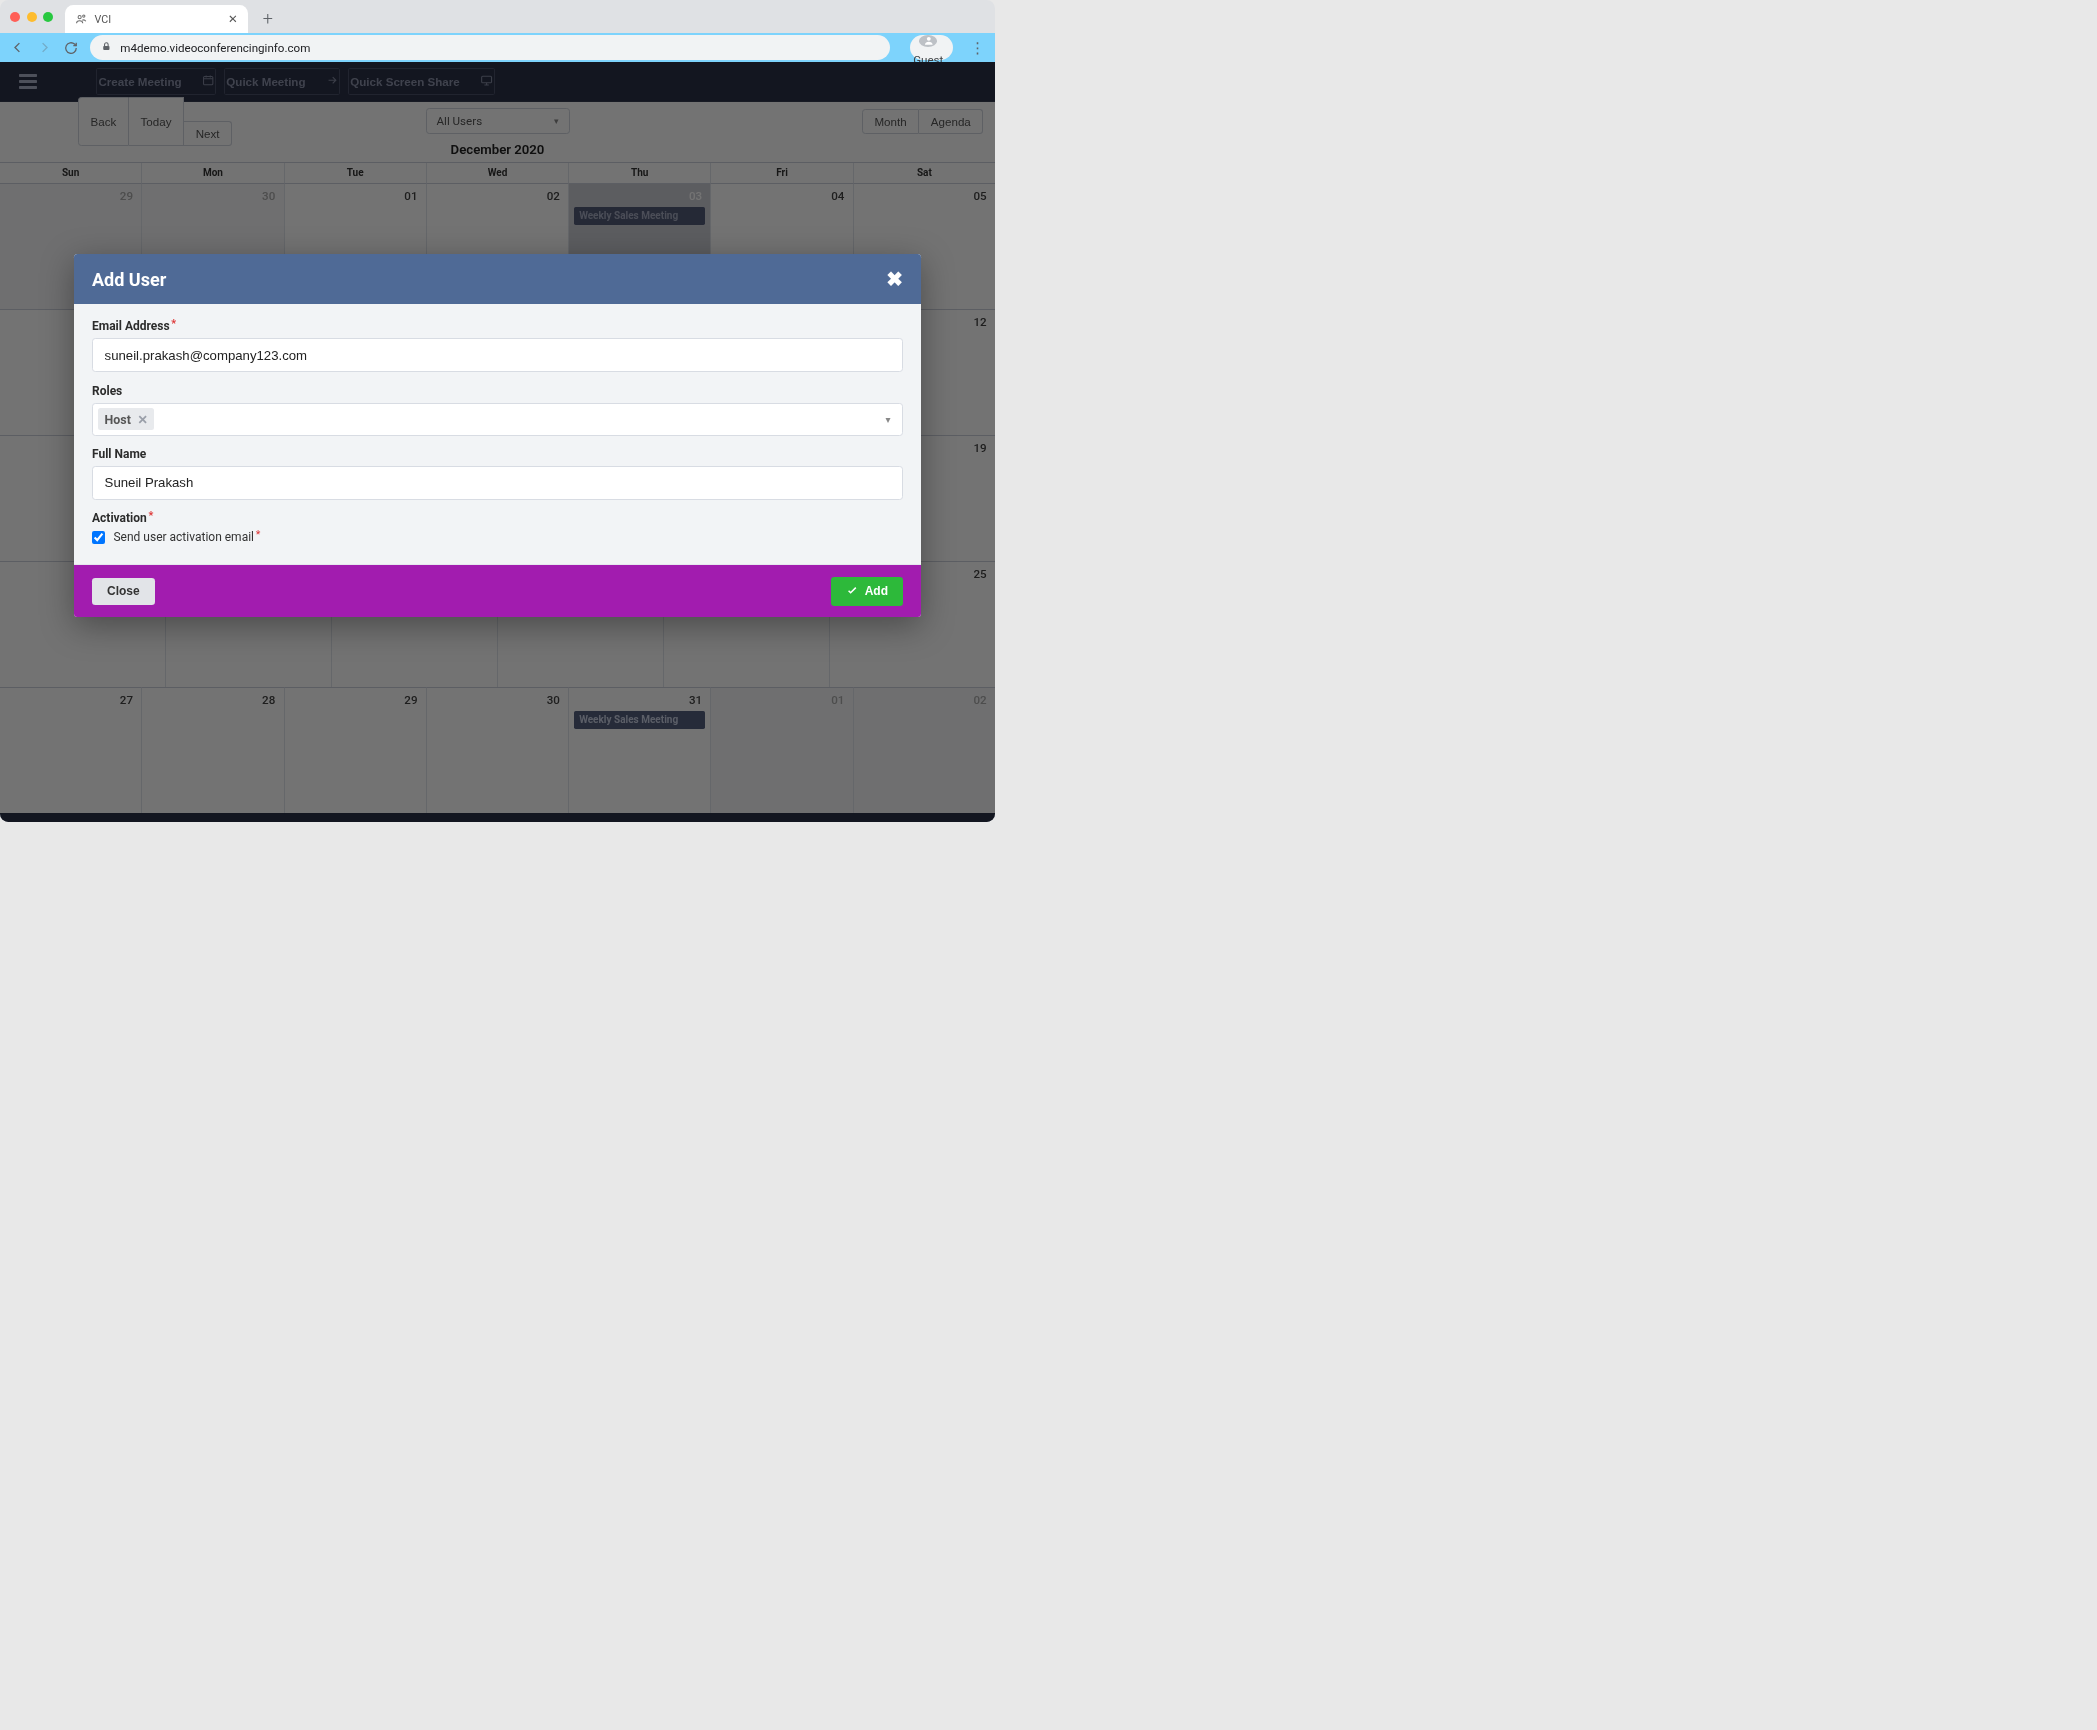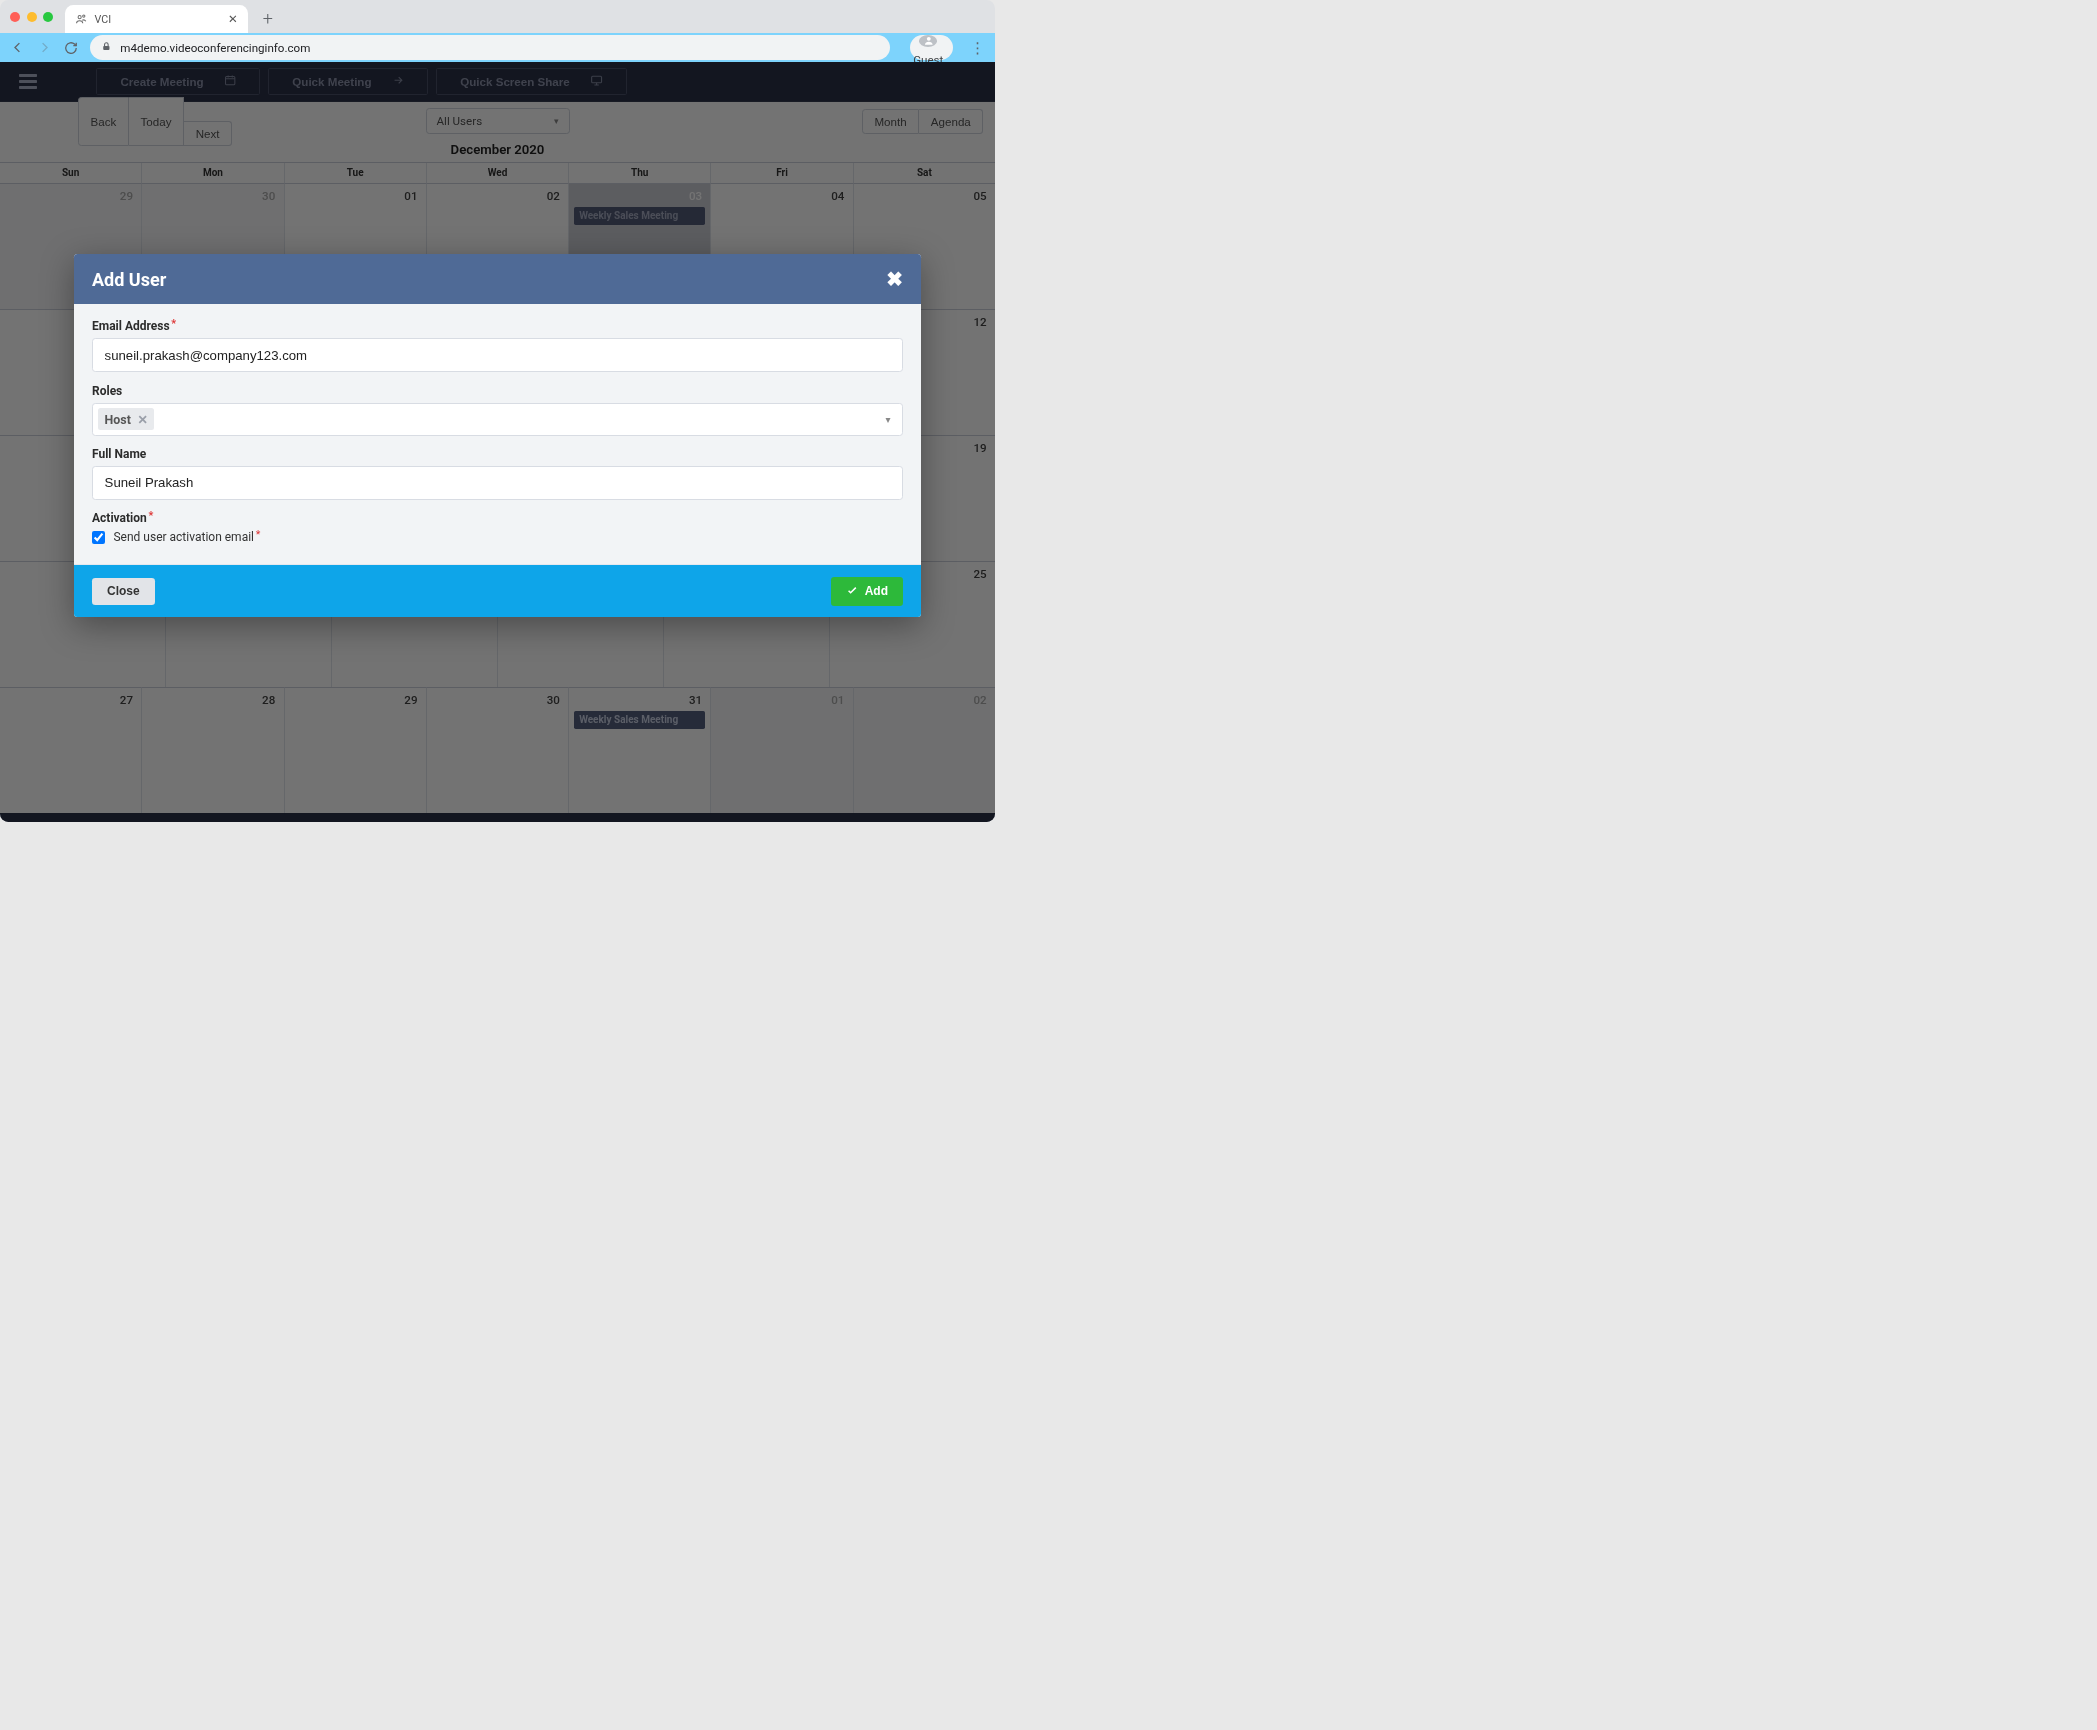--- a/index.html
+++ b/index.html
@@ -145,21 +145,21 @@
   .hamburger div::before { top:-5.8px; }
   .hamburger div::after { top:5.8px; }
 
   .tool-group { display:flex; gap:8.3px; margin-left:45px; }
   .tool-btn {
     border:0.8px solid #4a5068;
     color:#8d93ab;
     font-size:11.6px;
     font-weight:600;
     height:26.5px;
-    padding:0 23px;
+    padding:0 1px;
     display:flex;
     align-items:center;
     gap:20px;
     border-radius:1.7px;
     background:transparent;
   }
   .tool-btn .end-icon { font-size:10.7px; opacity:0.9; }
 
   .sub-toolbar {
     height: 38px;
@@ -357,21 +357,21 @@
   }
   .check-row {
     display:flex; align-items:center; gap:8.3px;
     font-size:12px;
     color:#333;
   }
   .check-row input[type=checkbox] {
     width:13.2px; height:13.2px;
   }
   .modal-footer {
-    background:#0ea5e9;
+    background:#a21caf;
     border-top:0.8px solid #e5e8ee;
     padding:11.6px 18px;
     display:flex;
     align-items:center;
     justify-content:space-between;
   }
   .btn {
     padding:6.6px 15px;
     border-radius:3.3px;
     font-size:12px;

